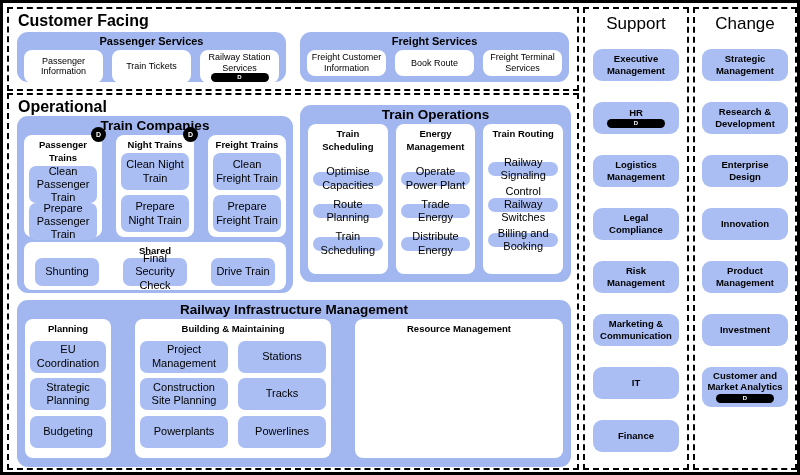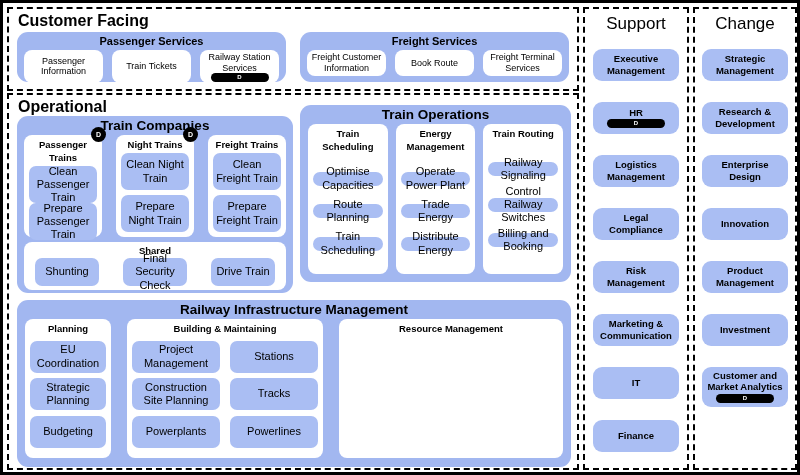--- a/index.html
+++ b/index.html
@@ -47,21 +47,21 @@
   .tc-items .leaf{height:37px;}
   .tc-shared{margin:5px 7px 0;height:48px;}
   .shared-items{flex:1;display:flex;gap:24px;padding:1px 6px 0;}
   .shared-items .leaf{flex:1;height:28px;}
 
   .to-cols{display:flex;gap:8px;padding:0 8px;height:150px;}
   .to-col{flex:1;}
   .to-items{flex:1;display:flex;flex-direction:column;justify-content:space-evenly;}
   .to-items .leaf{height:14px;}
 
-  .inf-cols{display:flex;gap:16px;padding:0 8px;height:139px;}
+  .inf-cols{display:flex;gap:24px;padding:0 8px;height:139px;}
   .inf-items{flex:1;display:flex;flex-direction:column;justify-content:space-evenly;}
   .inf-items .leaf{height:32px;}
   #inf-planning{width:86px;}
   #inf-building{width:196px;}
   #inf-resources{flex:1;}
   .inf-grid{flex:1;display:grid;grid-template-columns:1fr 1fr;column-gap:10px;align-content:space-evenly;}
   .inf-grid .leaf{height:32px;}
   #inf-resources .inf-grid{flex:none;width:180px;margin:0 0 0 6px;height:133px;}
 
   

